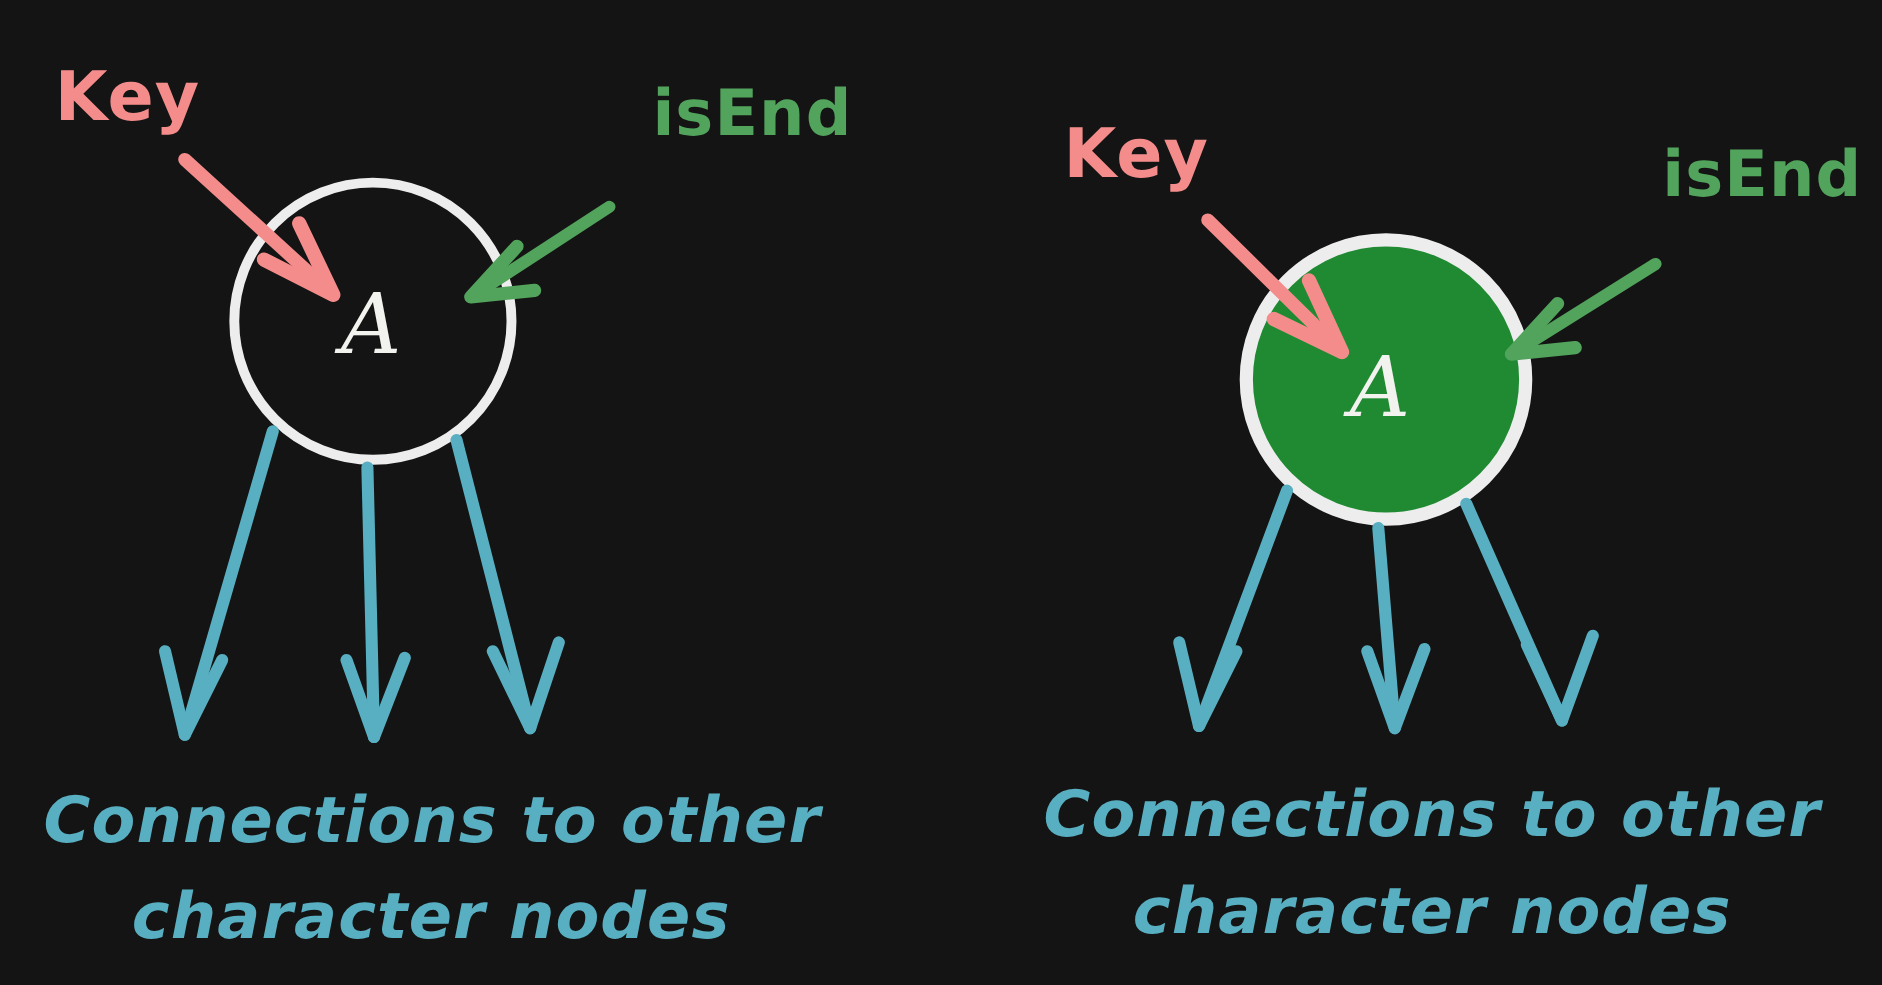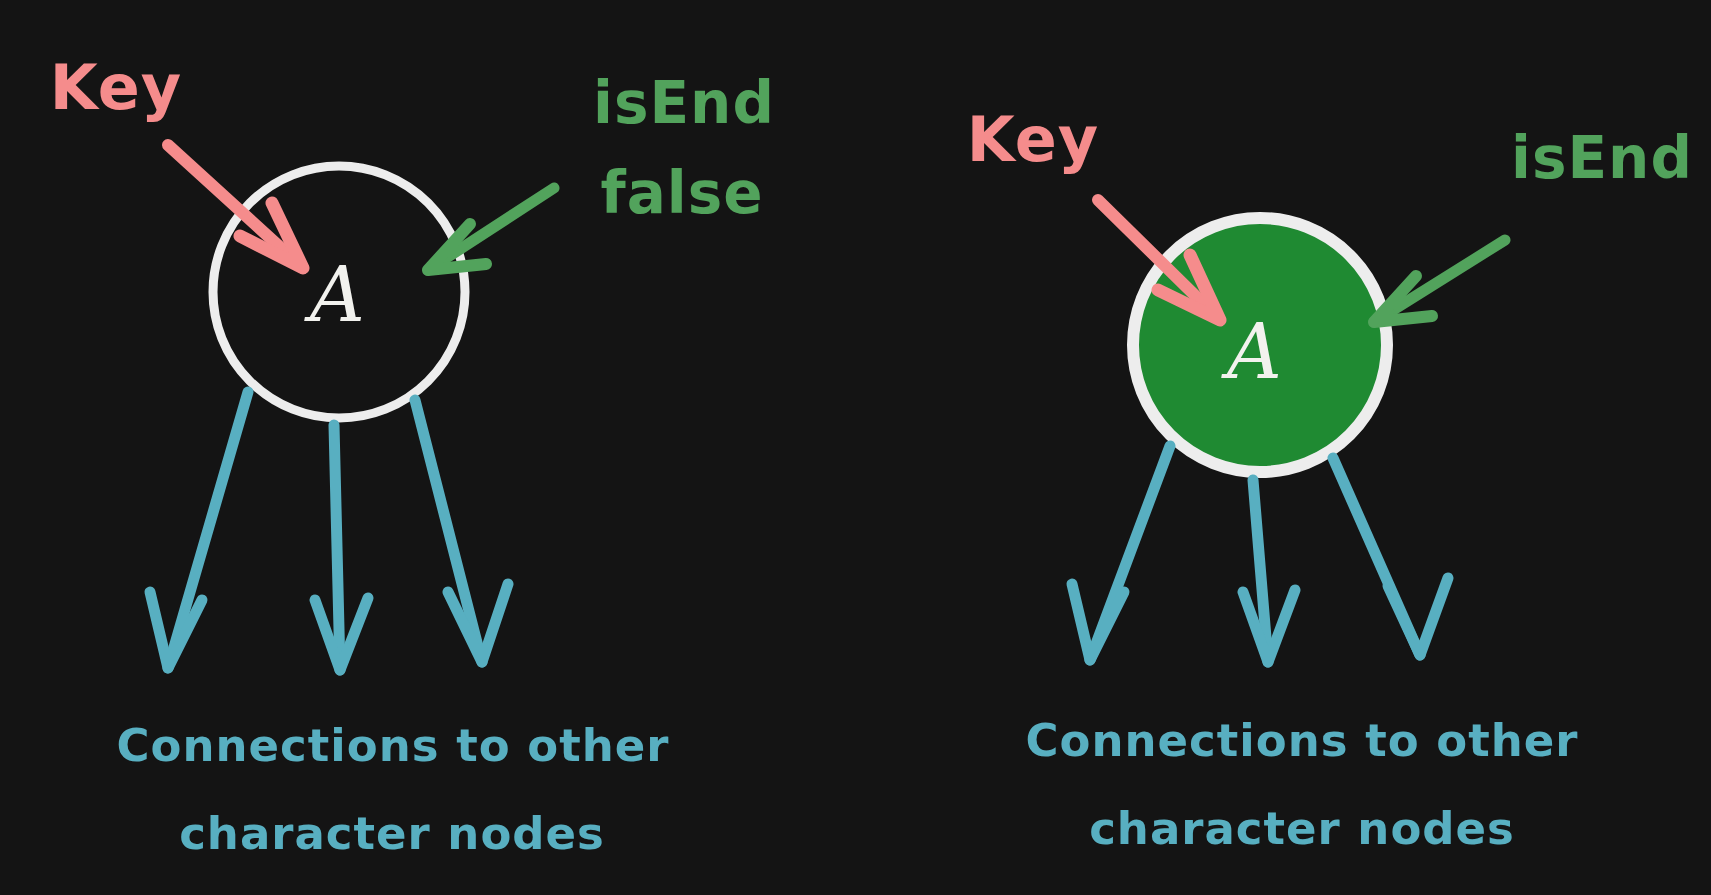--- a/index.html
+++ b/index.html
@@ -22,21 +22,21 @@
     position:relative;width:1711px;height:757px;
     background:var(--background);
   }
   svg.draw{position:absolute;left:0;top:0;width:1711px;height:895px;display:block;}
   .label{
     position:absolute;transform:translate(-50%,-50%);
     font-weight:bold;white-space:nowrap;letter-spacing:1px;line-height:1;
   }
   .label.key{color:var(--key);font-size:62px;}
   .label.isend{color:var(--isEnd);font-size:58px;}
-  .label.caption{color:var(--connections);font-size:45px;}
+  .label.caption{color:var(--connections);font-size:58px;font-style:italic;}
   .label.node-letter{
     color:var(--nodeLetter);
     font-family:"DejaVu Serif","Liberation Serif",serif;
     font-style:italic;font-weight:normal;font-size:76px;
   }
 </style>
 </head>
 <body>
 
 <div class="canvas">
@@ -88,21 +88,20 @@
       <g style="stroke:var(--isEnd)">
         <path stroke-width="11" d="M 1505 240 L 1374 322"></path>
         <path stroke-width="12" d="M 1416 276 L 1374 322 L 1432 316"></path>
       </g>
     </g>
   </svg>
 
   <div class="label key" style="left:116px;top:88px;">Key</div>
 
   <div class="label isend" style="left:684px;top:103px;">isEnd</div>
-  <div class="label isend" style="left:682px;top:193px;">false</div>
 
   <div class="label node-letter" style="left:338px;top:295px;">A</div>
 
   <div class="label caption" style="left:393px;top:745px;">Connections to other</div>
   <div class="label caption" style="left:392px;top:833px;">character nodes</div>
 
   <div class="label key" style="left:1033px;top:140px;">Key</div>
 
   <div class="label isend" style="left:1602px;top:158px;">isEnd</div>
 

